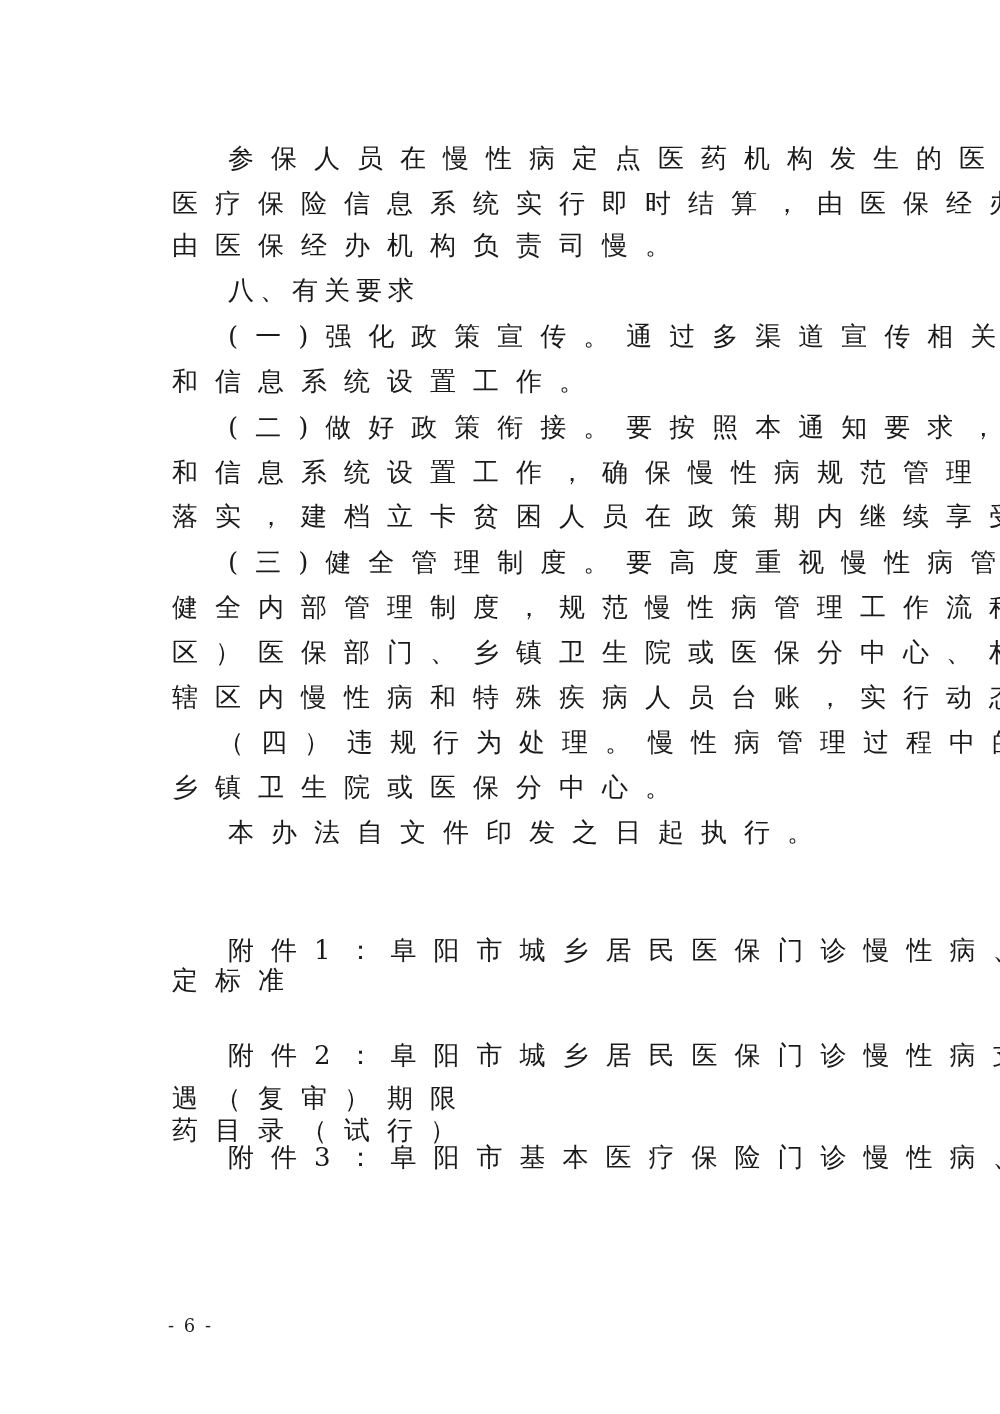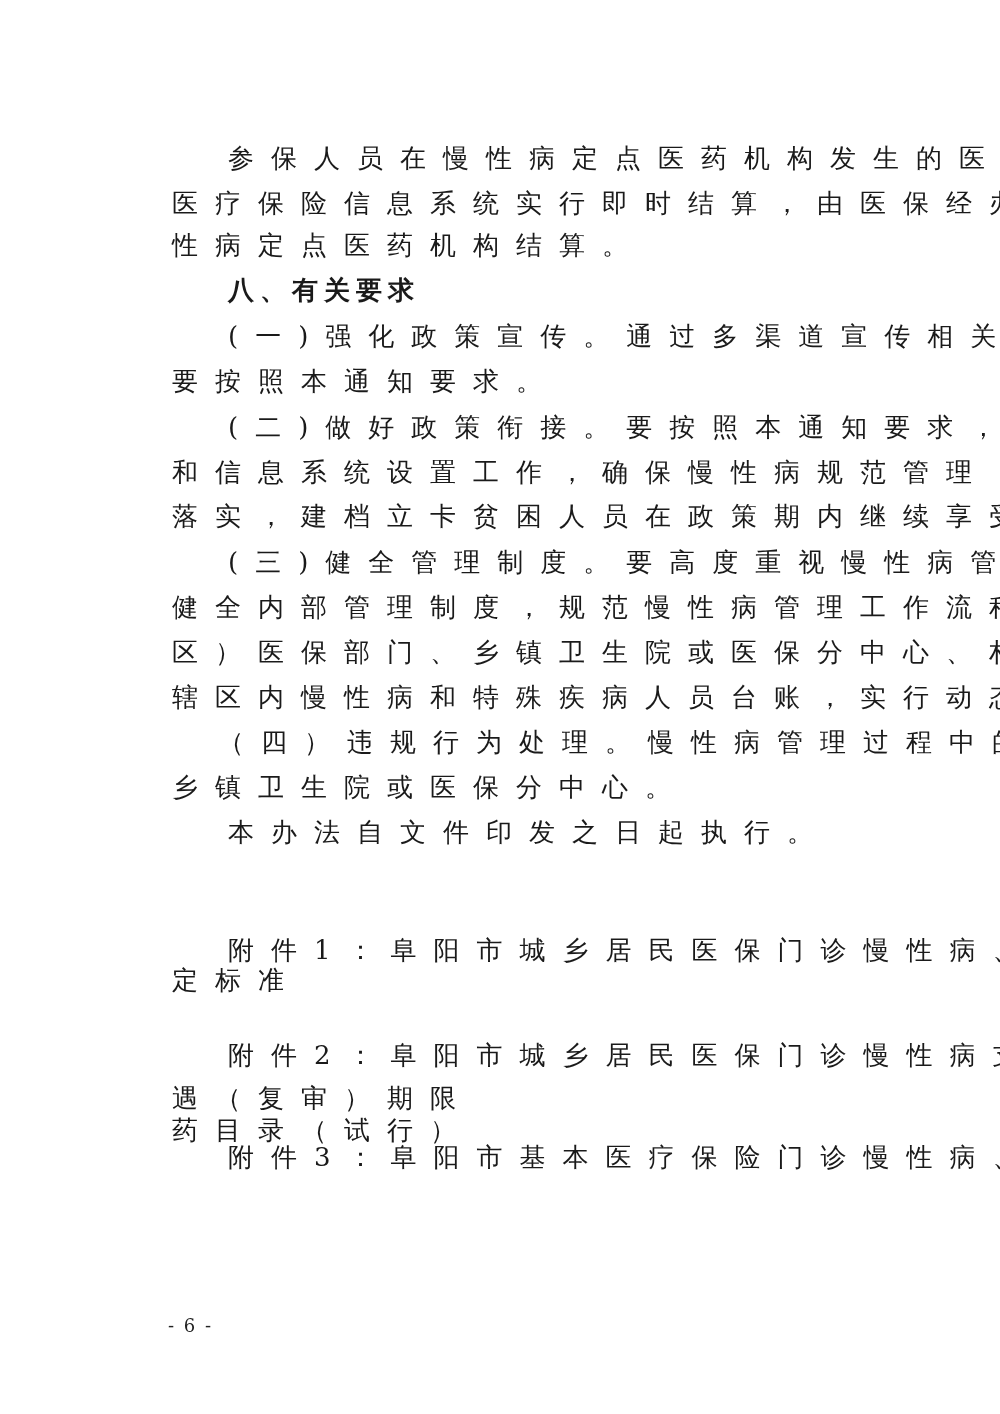--- a/index.html
+++ b/index.html
@@ -5,38 +5,38 @@
   html, body { margin: 0; padding: 0; }
   body {
     width: 1000px; height: 1414px; background: #ffffff; position: relative; overflow: hidden;
     font-family: "DejaVu Serif", "Liberation Serif", serif; color: #1a1a1a;
   }
   .line {
     position: absolute; left: 172px; white-space: nowrap;
     font-size: 26px; line-height: 34px; letter-spacing: 17px;
   }
   .indent { left: 228px; }
-  .heading { font-family: "DejaVu Sans", "Liberation Sans", sans-serif; font-weight: bold; letter-spacing: 6px; }
+  .heading { font-family: "DejaVu Sans", "Liberation Sans", sans-serif; font-weight: normal; letter-spacing: 6px; }
   .pageno {
     position: absolute; left: 168px; top: 1315px; font-size: 18px;
     font-family: "DejaVu Serif", serif; letter-spacing: 2px; color: #222;
   }
 </style>
 </head>
 <body>
 
 <div>
   <div class="line indent" style="top:141px">参保人员在慢性病定点医药机构发生的医药费用通过</div>
   <div class="line" style="top:186px">医疗保险信息系统实行即时结算，由医保经办机构负责司慢</div>
-  <div class="line" style="top:228px">性病定点医药机构结算。</div>
+  <div class="line" style="top:228px">由医保经办机构负责司慢。</div>
 
   <div class="line indent heading" style="top:273px">八、有关要求</div>
 
   <div class="line indent" style="top:319px">(一)强化政策宣传。通过多渠道宣传相关政策内容，提</div>
-  <div class="line" style="top:364px">要按照本通知要求。</div>
+  <div class="line" style="top:364px">和信息系统设置工作。</div>
 
   <div class="line indent" style="top:410px">(二)做好政策衔接。要按照本通知要求，做好政策衔接</div>
   <div class="line" style="top:455px">和信息系统设置工作，确保慢性病规范管理，各项工作平稳</div>
   <div class="line" style="top:499px">落实，建档立卡贫困人员在政策期内继续享受原政策。</div>
 
   <div class="line indent" style="top:545px">(三)健全管理制度。要高度重视慢性病管理工作，建立</div>
   <div class="line" style="top:590px">健全内部管理制度，规范慢性病管理工作流程，各县（市、</div>
   <div class="line" style="top:635px">区）医保部门、乡镇卫生院或医保分中心、村卫生室应建立</div>
   <div class="line" style="top:680px">辖区内慢性病和特殊疾病人员台账，实行动态管理。</div>
 

